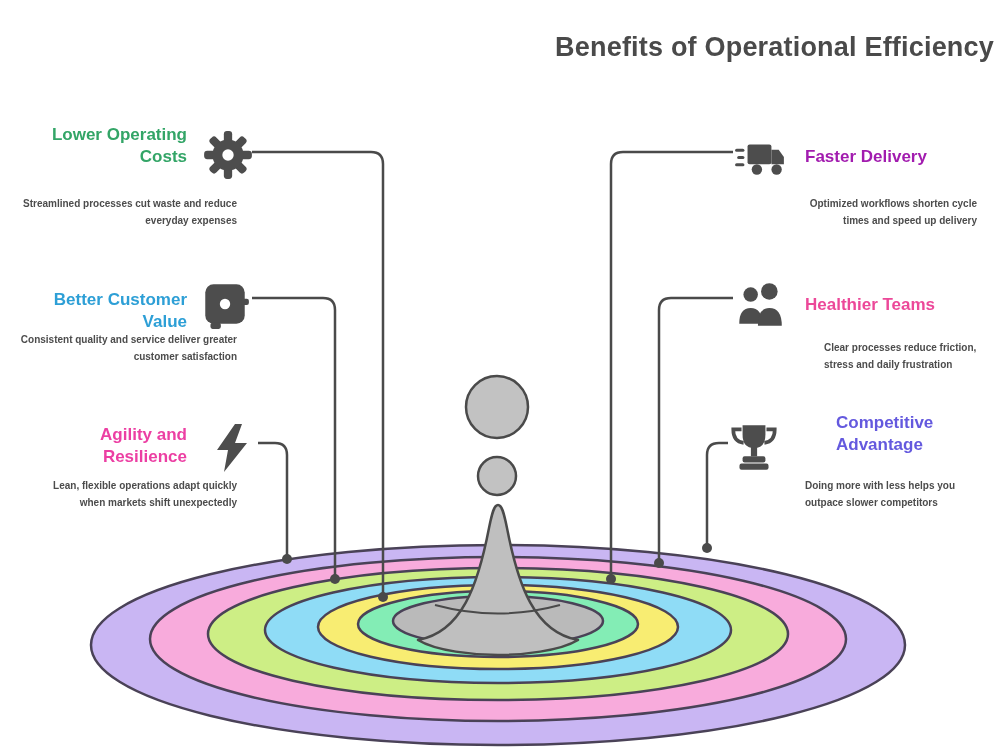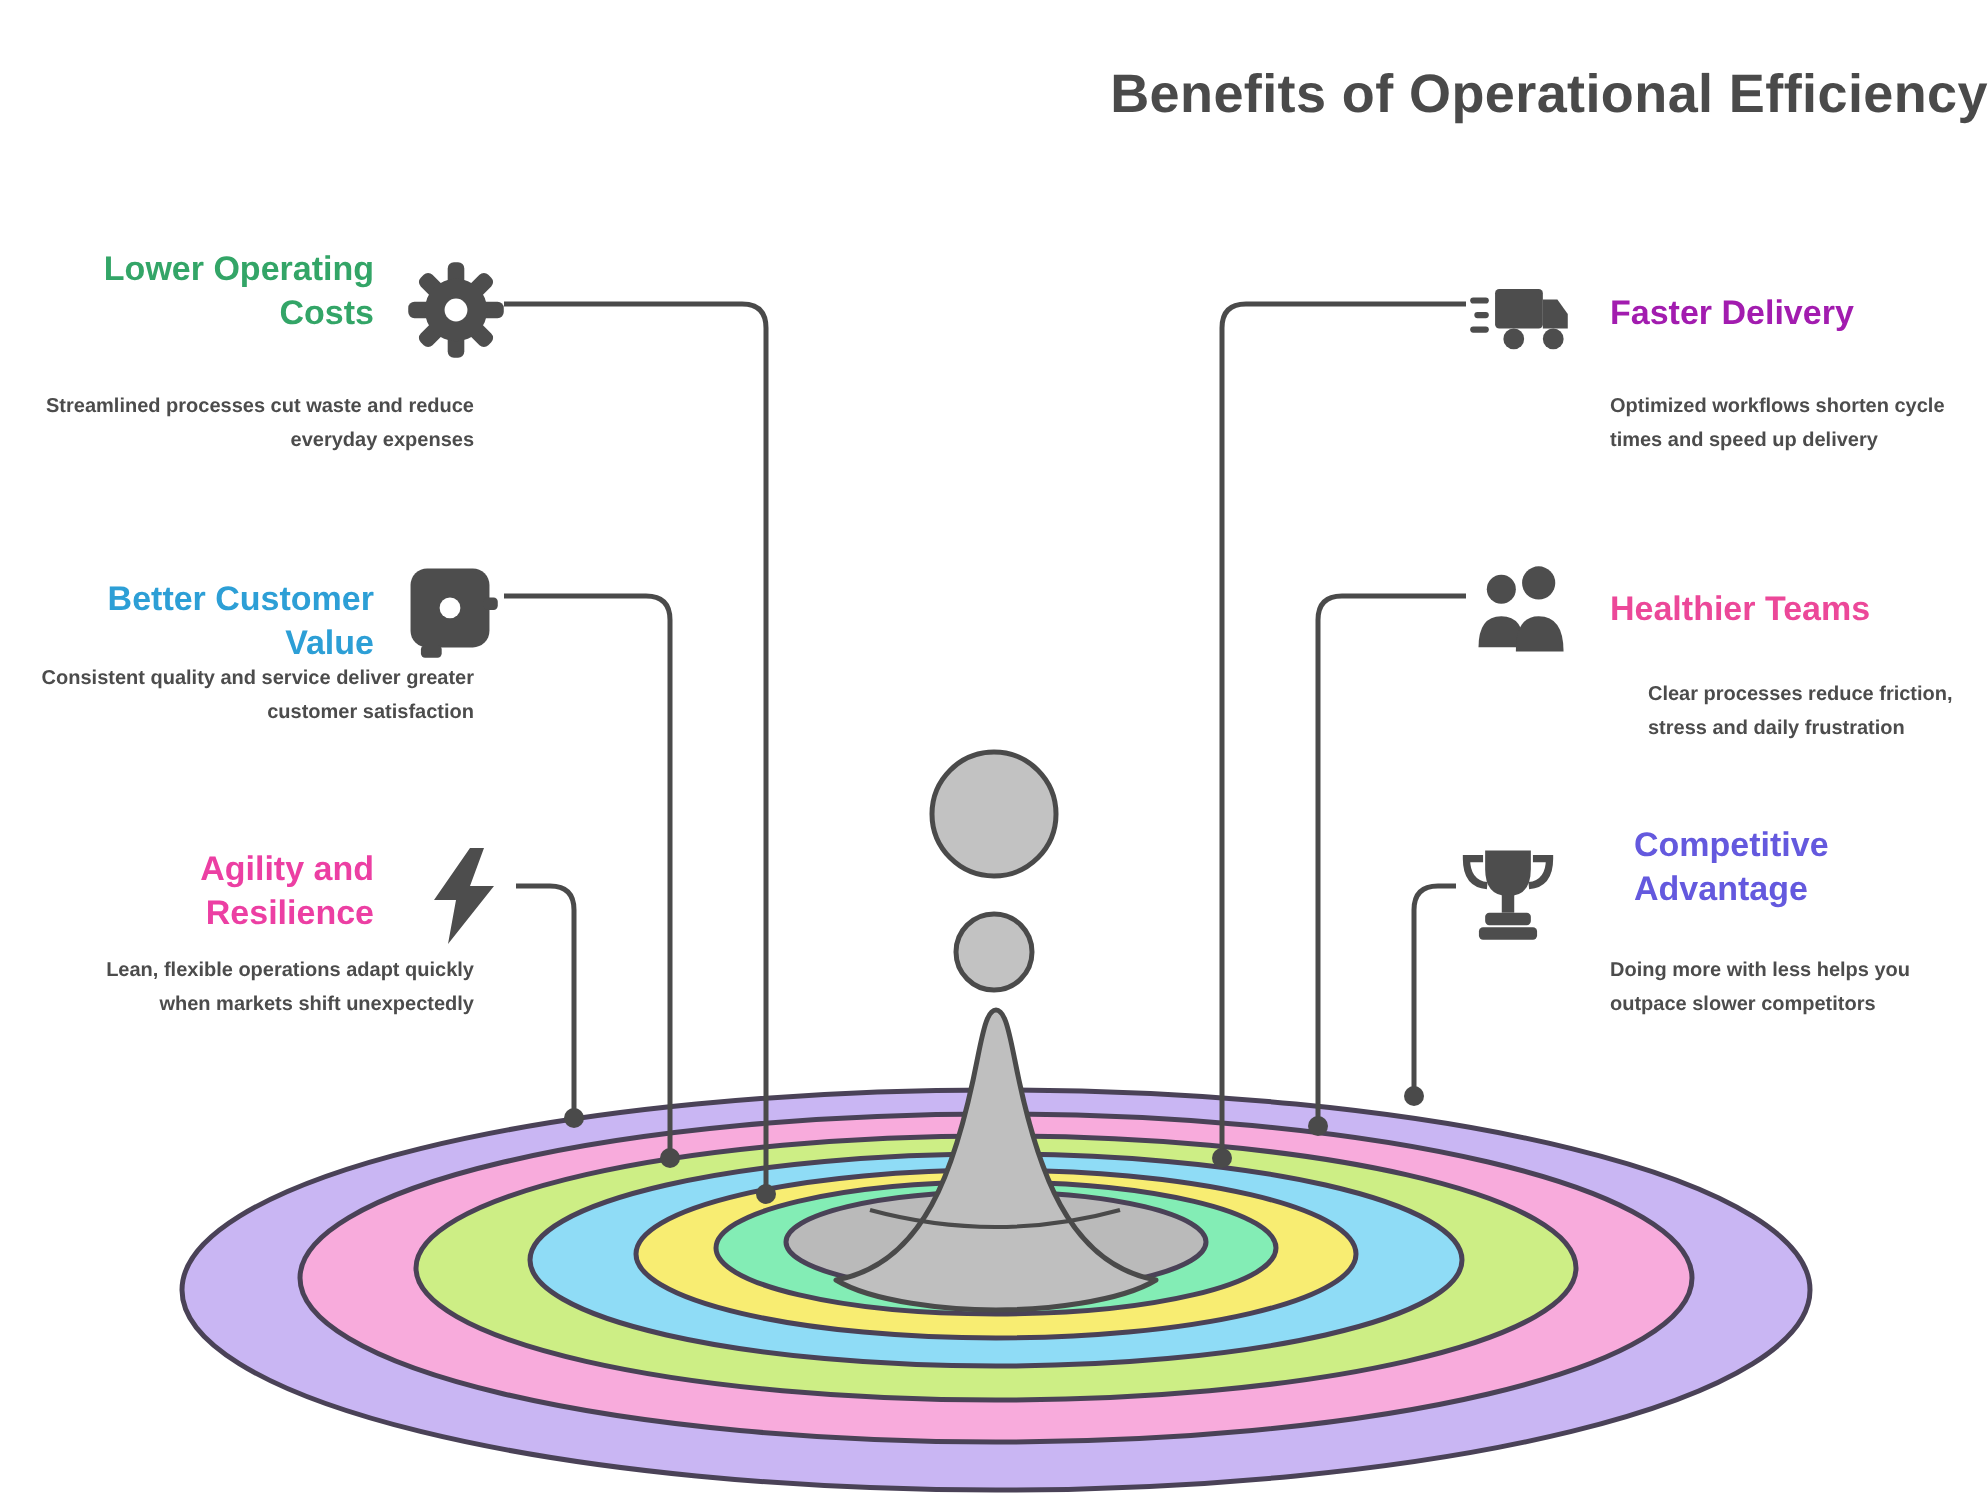--- a/index.html
+++ b/index.html
@@ -101,34 +101,34 @@
   <svg width="54" height="54" viewBox="0 0 52 52" fill="#4d4d4d">
     <rect x="2" y="18" width="9" height="3" rx="1.5"></rect>
     <rect x="4" y="25" width="7" height="3" rx="1.5"></rect>
     <rect x="2" y="32" width="9" height="3" rx="1.5"></rect>
     <rect x="14" y="14" width="23" height="19" rx="2"></rect>
     <path d="M37 19 h7 l5 7 v7 h-12 z"></path>
     <circle cx="23" cy="38" r="5"></circle>
     <circle cx="42" cy="38" r="5"></circle>
   </svg>
 </div>
-<div class="label desc ta-l" style="left:805px;top:196px;width:172px;">Optimized workflows shorten cycle times and speed up delivery</div>
+<div class="label desc ta-l" style="left:805px;top:196px;width:172px;text-align:right;">Optimized workflows shorten cycle times and speed up delivery</div>
 
 <div class="label heading ta-l" style="left: 805px; top: 294px; width: 190px; color: #ec4899;">Healthier Teams</div>
 <div class="icon" style="left:733px;top:278px;">
   <svg width="54" height="56" viewBox="0 0 52 54" fill="#4d4d4d">
     <circle cx="17" cy="16" r="7"></circle>
     <circle cx="35" cy="13" r="8"></circle>
     <path d="M6 44 q0 -15 11 -15 q11 0 11 15 z"></path>
     <path d="M24 46 q0 -17 11 -17 q12 0 12 17 z"></path>
   </svg>
 </div>
 <div class="label desc ta-l" style="left:824px;top:340px;width:175px;">Clear processes reduce friction, stress and daily frustration</div>
 
-<div class="label heading ta-l" style="left: 817px; top: 412px; width: 150px; color: rgb(100, 89, 222);">Competitive Advantage</div>
+<div class="label heading ta-l" style="left: 836px; top: 412px; width: 150px; color: rgb(100, 89, 222);">Competitive Advantage</div>
 <div class="icon" style="left:728px;top:420px;">
   <svg width="52" height="54" viewBox="0 0 48 52" fill="#4d4d4d">
     <path d="M13 5 h22 v9 q0 13 -11 13 q-11 0 -11 -13 z"></path>
     <path d="M12 9 H4 q0 12 10 13" fill="none" stroke="#4d4d4d" stroke-width="3.5"></path>
     <path d="M36 9 h8 q0 12 -10 13" fill="none" stroke="#4d4d4d" stroke-width="3.5"></path>
     <rect x="21" y="26" width="6" height="9"></rect>
     <rect x="13" y="35" width="22" height="6" rx="2"></rect>
     <rect x="10" y="42" width="28" height="6" rx="2"></rect>
   </svg>
 </div>

